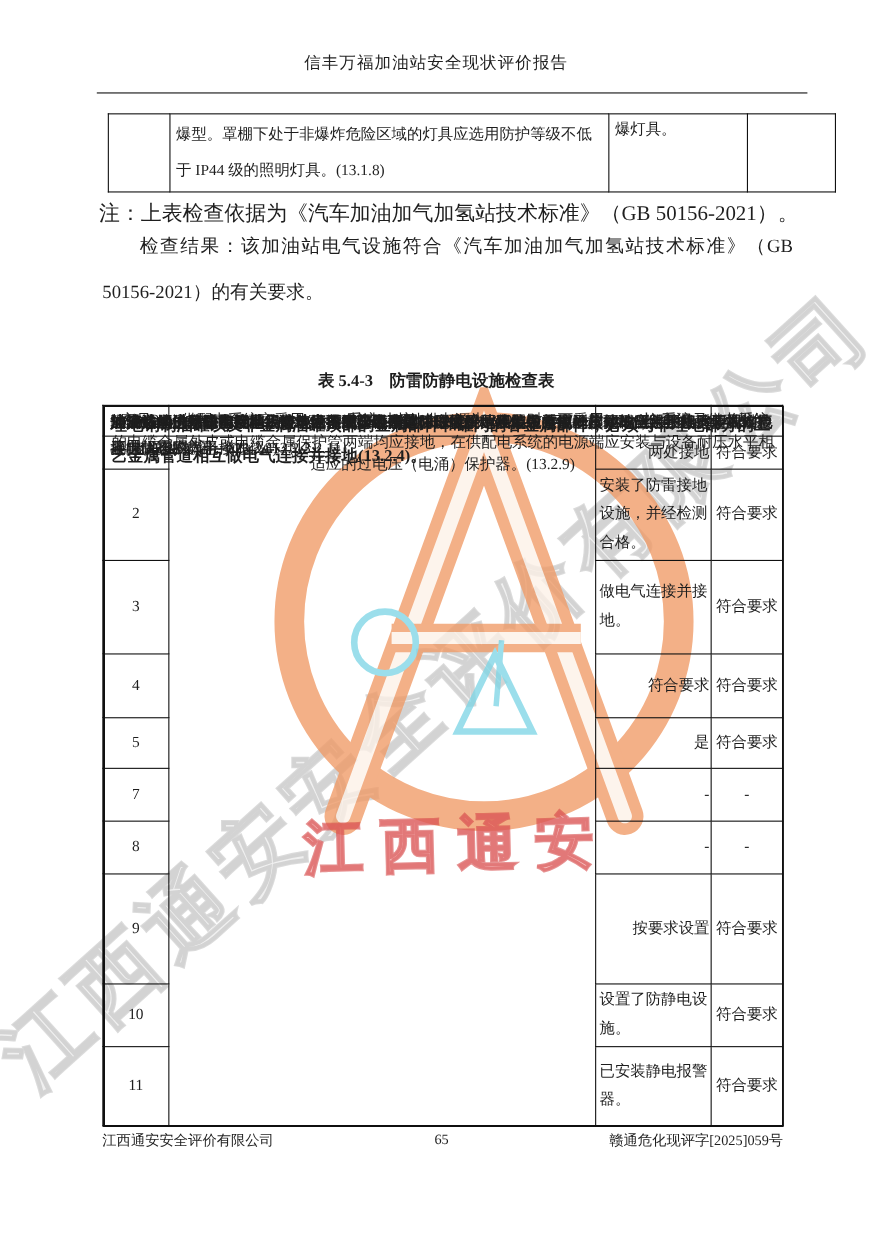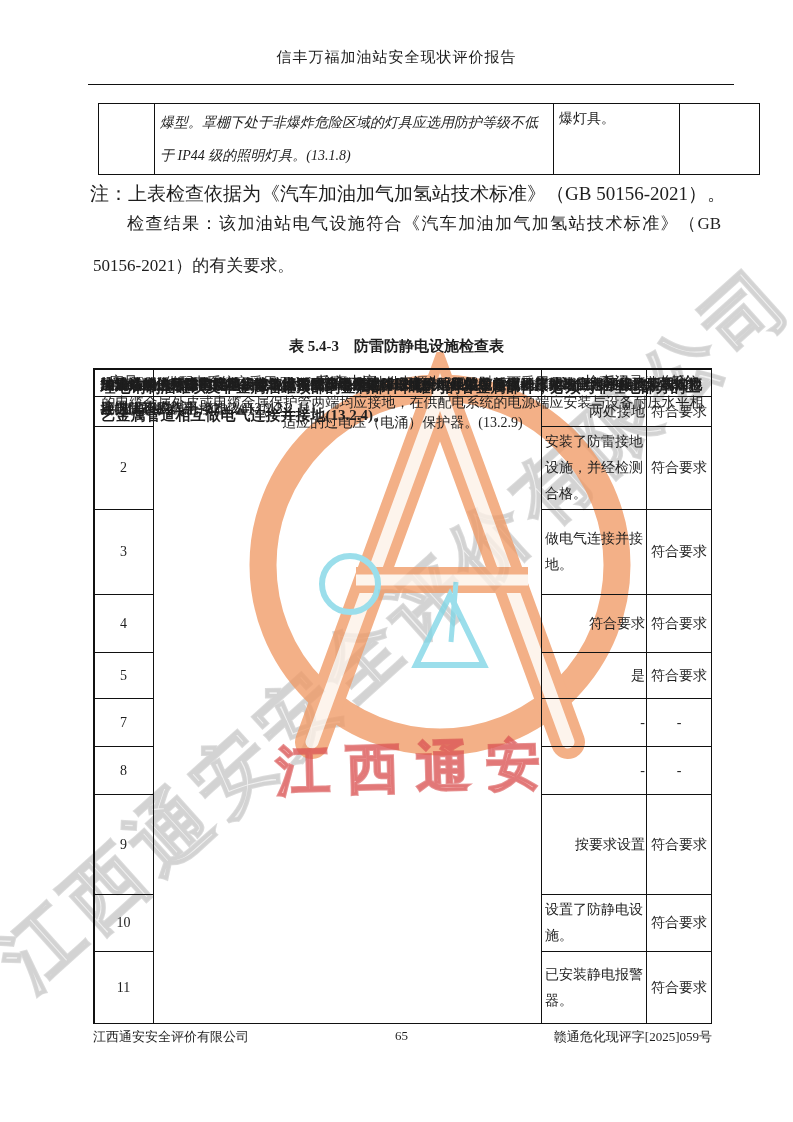--- a/index.html
+++ b/index.html
@@ -84,21 +84,21 @@
 
 <div class="content">
 
   <div class="abs header-title">信丰万福加油站安全现状评价报告</div>
   <div class="abs header-rule"></div>
 
   <table class="abs cotable">
     <tbody>
       <tr>
         <td style="width:45px;"></td>
-        <td style="width:388px;font-style:italic;" class="co-content">爆型。罩棚下处于非爆炸危险区域的灯具应选用防护等级不低于 IP44 级的照明灯具。(13.1.8)</td>
+        <td style="width:388px;" class="co-content">爆型。罩棚下处于非爆炸危险区域的灯具应选用防护等级不低于 IP44 级的照明灯具。(13.1.8)</td>
         <td style="width:115px;" class="co-record">爆灯具。</td>
         <td style="width:69px;"></td>
       </tr>
     </tbody>
   </table>
 
   <div class="abs note-line">注：上表检查依据为《汽车加油加气加氢站技术标准》（GB 50156-2021）。</div>
 
   <div class="abs result-par">检查结果：该加油站电气设施符合《汽车加油加气加氢站技术标准》（GB 50156-2021）的有关要求。</div>
 

